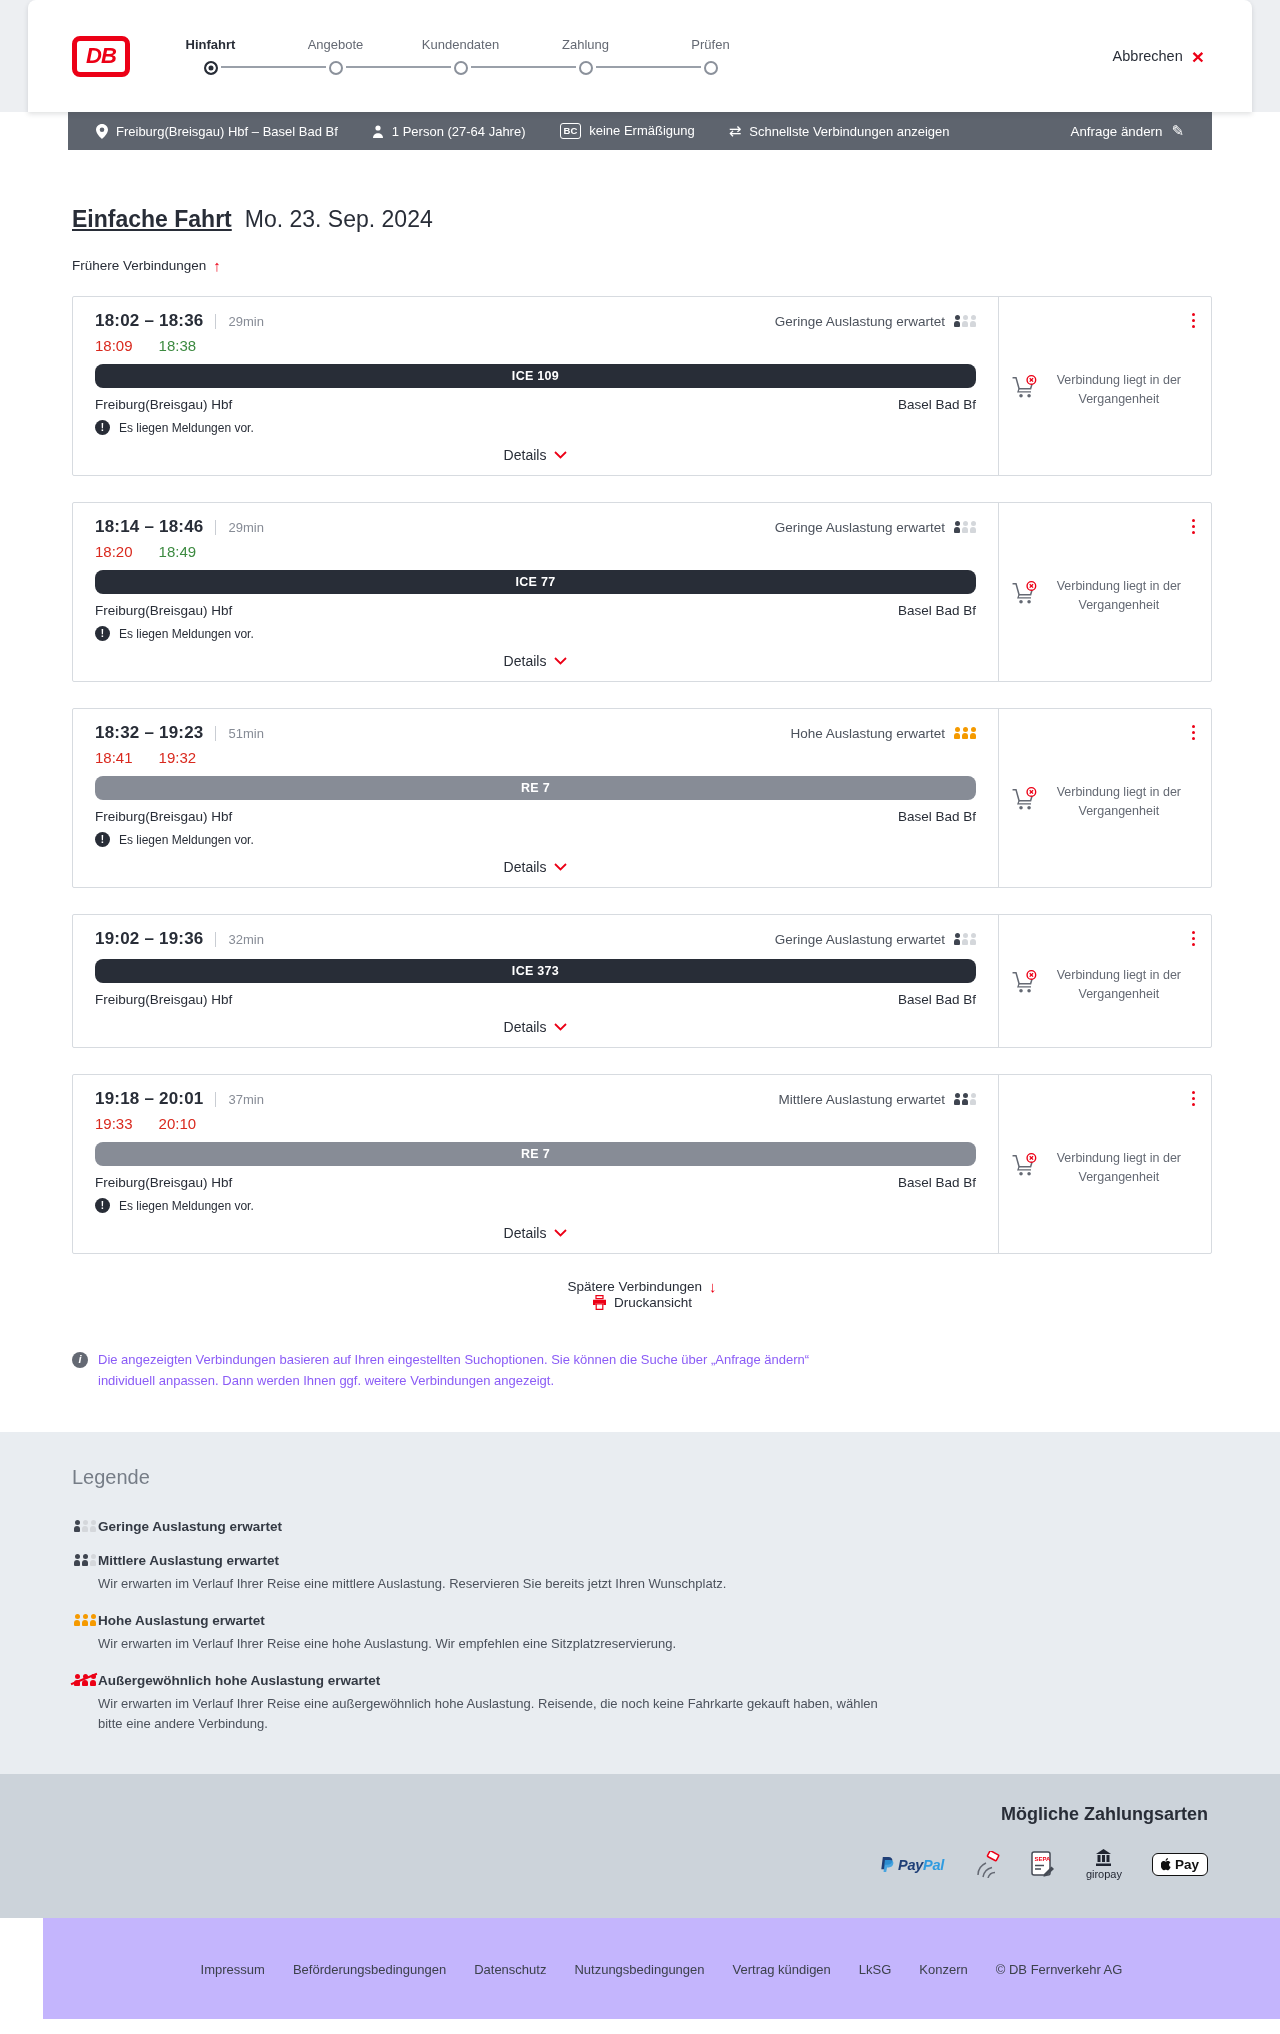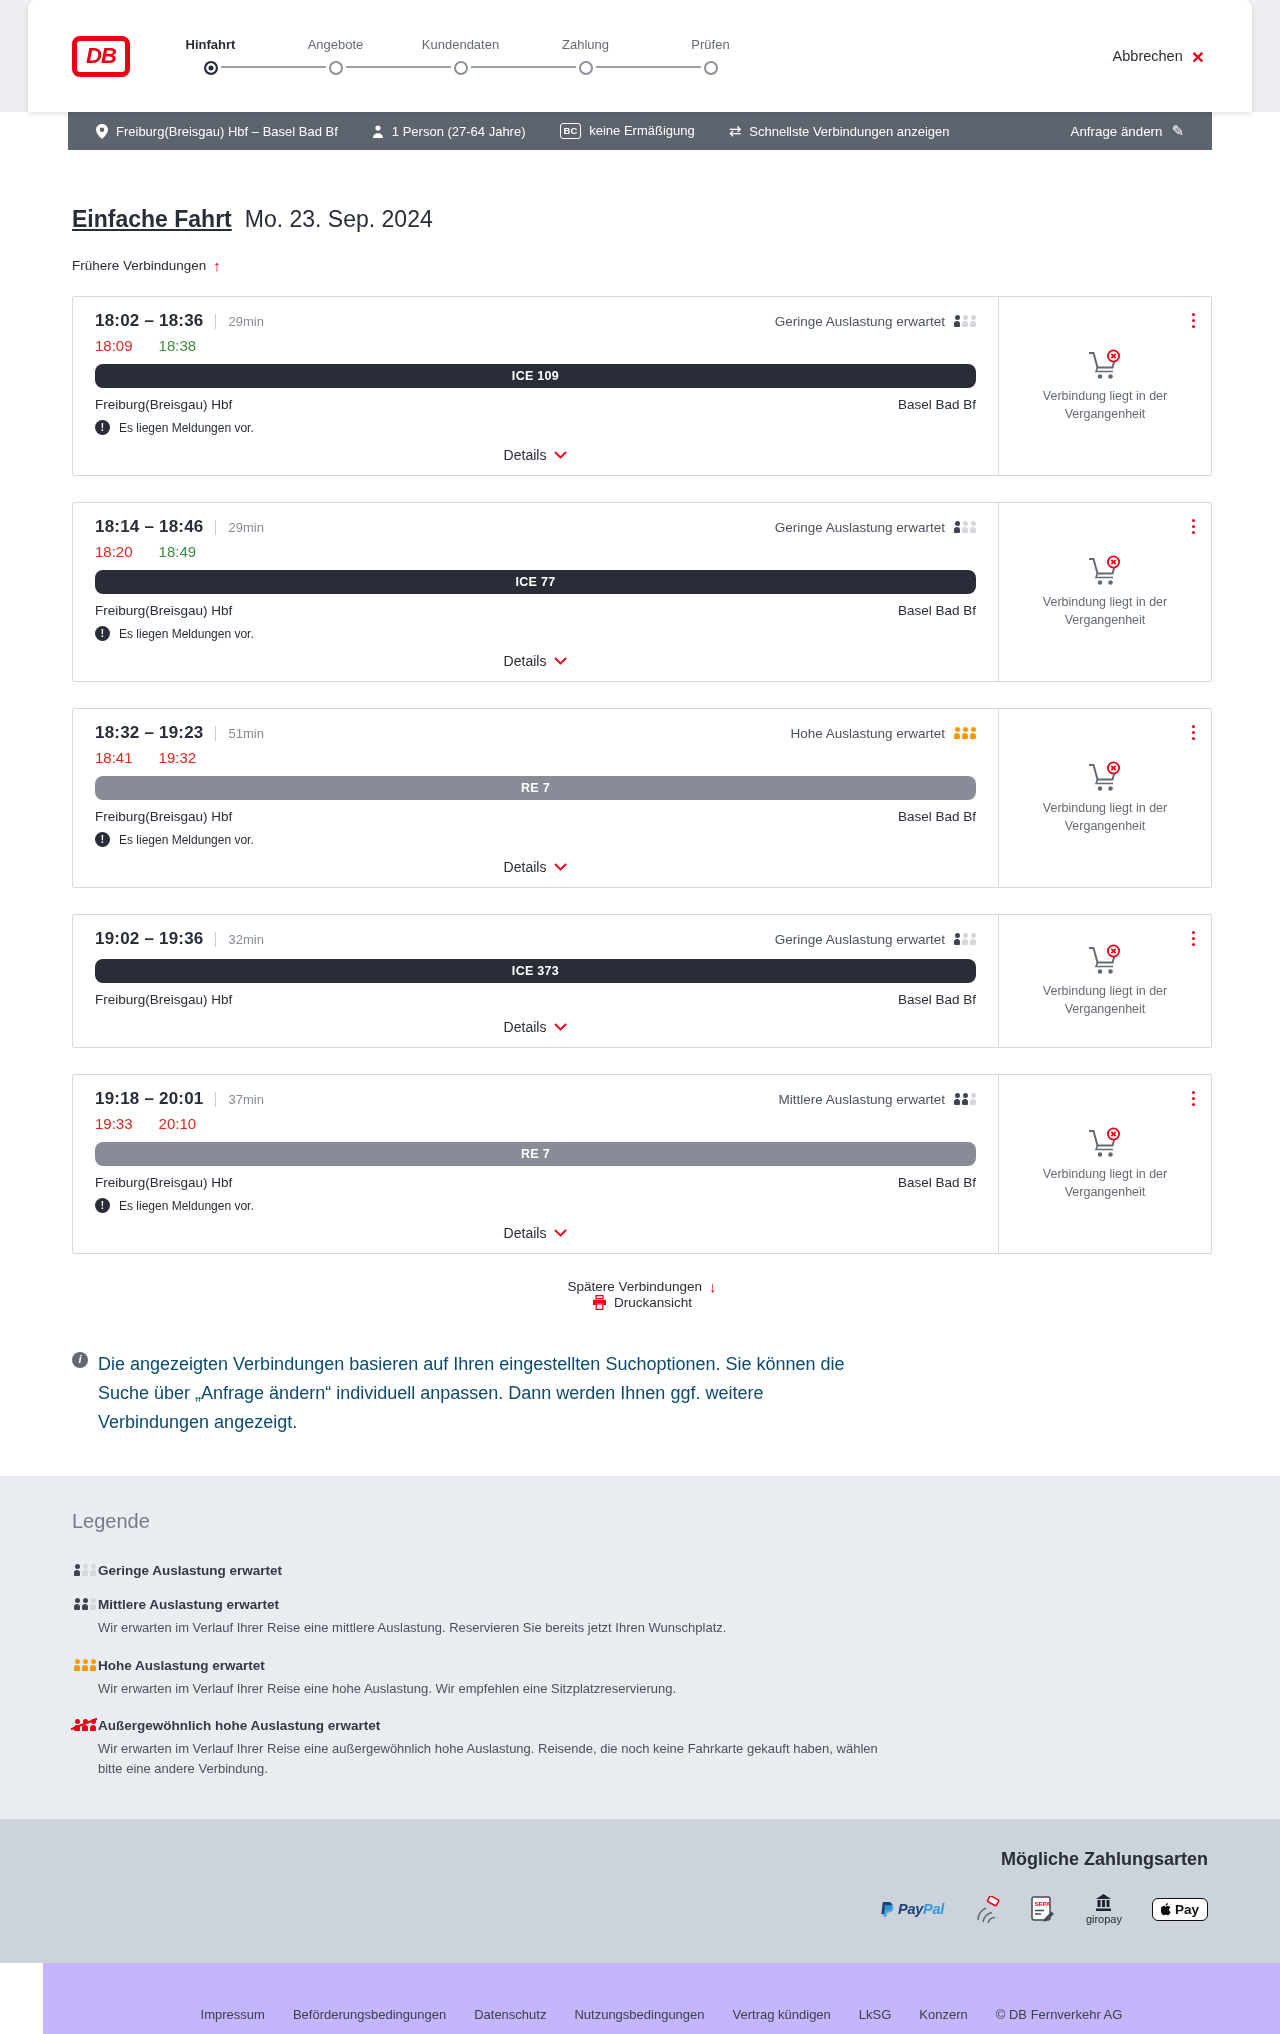--- a/index.html
+++ b/index.html
@@ -92,30 +92,30 @@
   .train-re  { background:#878c96; }
   .row-stations { margin-top:9px; display:flex; justify-content:space-between; font-size:13.5px; }
   .row-msgs { margin-top:8px; display:flex; align-items:center; gap:9px; font-size:12px; }
   .alert-icon { width:15px; height:15px; border-radius:50%; background:#282d37; color:#fff;
     display:flex; align-items:center; justify-content:center; font-size:10px; font-weight:bold; flex:none; }
   .alert-icon::before { content:"!"; }
   .details-btn { margin:12px auto 0; display:flex; align-items:center; gap:8px; font-size:14px; color:#282d37; }
 
   .card-side {
     width:213px; flex:none; border-left:1px solid #d7dbe0; position:relative;
-    display:flex; flex-direction:column; align-items:center; justify-content:center; padding:12px;
+    display:flex; align-items:center; justify-content:center; padding:12px;
   }
   .kebab { position:absolute; top:10px; right:13px; padding:3px; }
   .kebab i { display:block; width:3.5px; height:3.5px; border-radius:50%; background:#ec0016; margin:2.5px auto; }
   .past-note { margin-top:7px; font-size:12.5px; color:#646973; text-align:center; line-height:1.45; max-width:165px; }
 
   .later-row { margin-top:24px; display:flex; justify-content:space-between; align-items:center;flex-direction:column; }
   .print-btn { display:flex; align-items:center; gap:7px; font-size:13.5px; color:#282d37; }
 
-  .info-note { margin-top:40px; display:flex; gap:10px; max-width:790px; font-size:18px; color:#0c4a6e; line-height:1.6; }
+  .info-note { margin-top:40px; display:flex; gap:10px; max-width:790px; font-size:13px; color:#8b5cf6; line-height:1.6; }
   .info-icon { flex:none; margin-top:2px; width:16px; height:16px; border-radius:50%; background:#646973; color:#fff;
     display:flex; align-items:center; justify-content:center; font-size:11px; font-weight:bold; font-style:italic; }
   .info-icon::before { content:"i"; }
 
   
   .legend { background:#e9edf1; padding:34px 72px 40px; }
   .legend-title { font-size:20px; font-weight:normal; color:#767d87; margin-bottom:30px; }
   .lg-item { margin-top:19px; display:grid; grid-template-columns:26px 1fr; align-items:start; }
   .lg-item .occ-ic { margin-top:1px; }
   .lg-label { font-size:13.5px; font-weight:bold; color:#343a44; }

